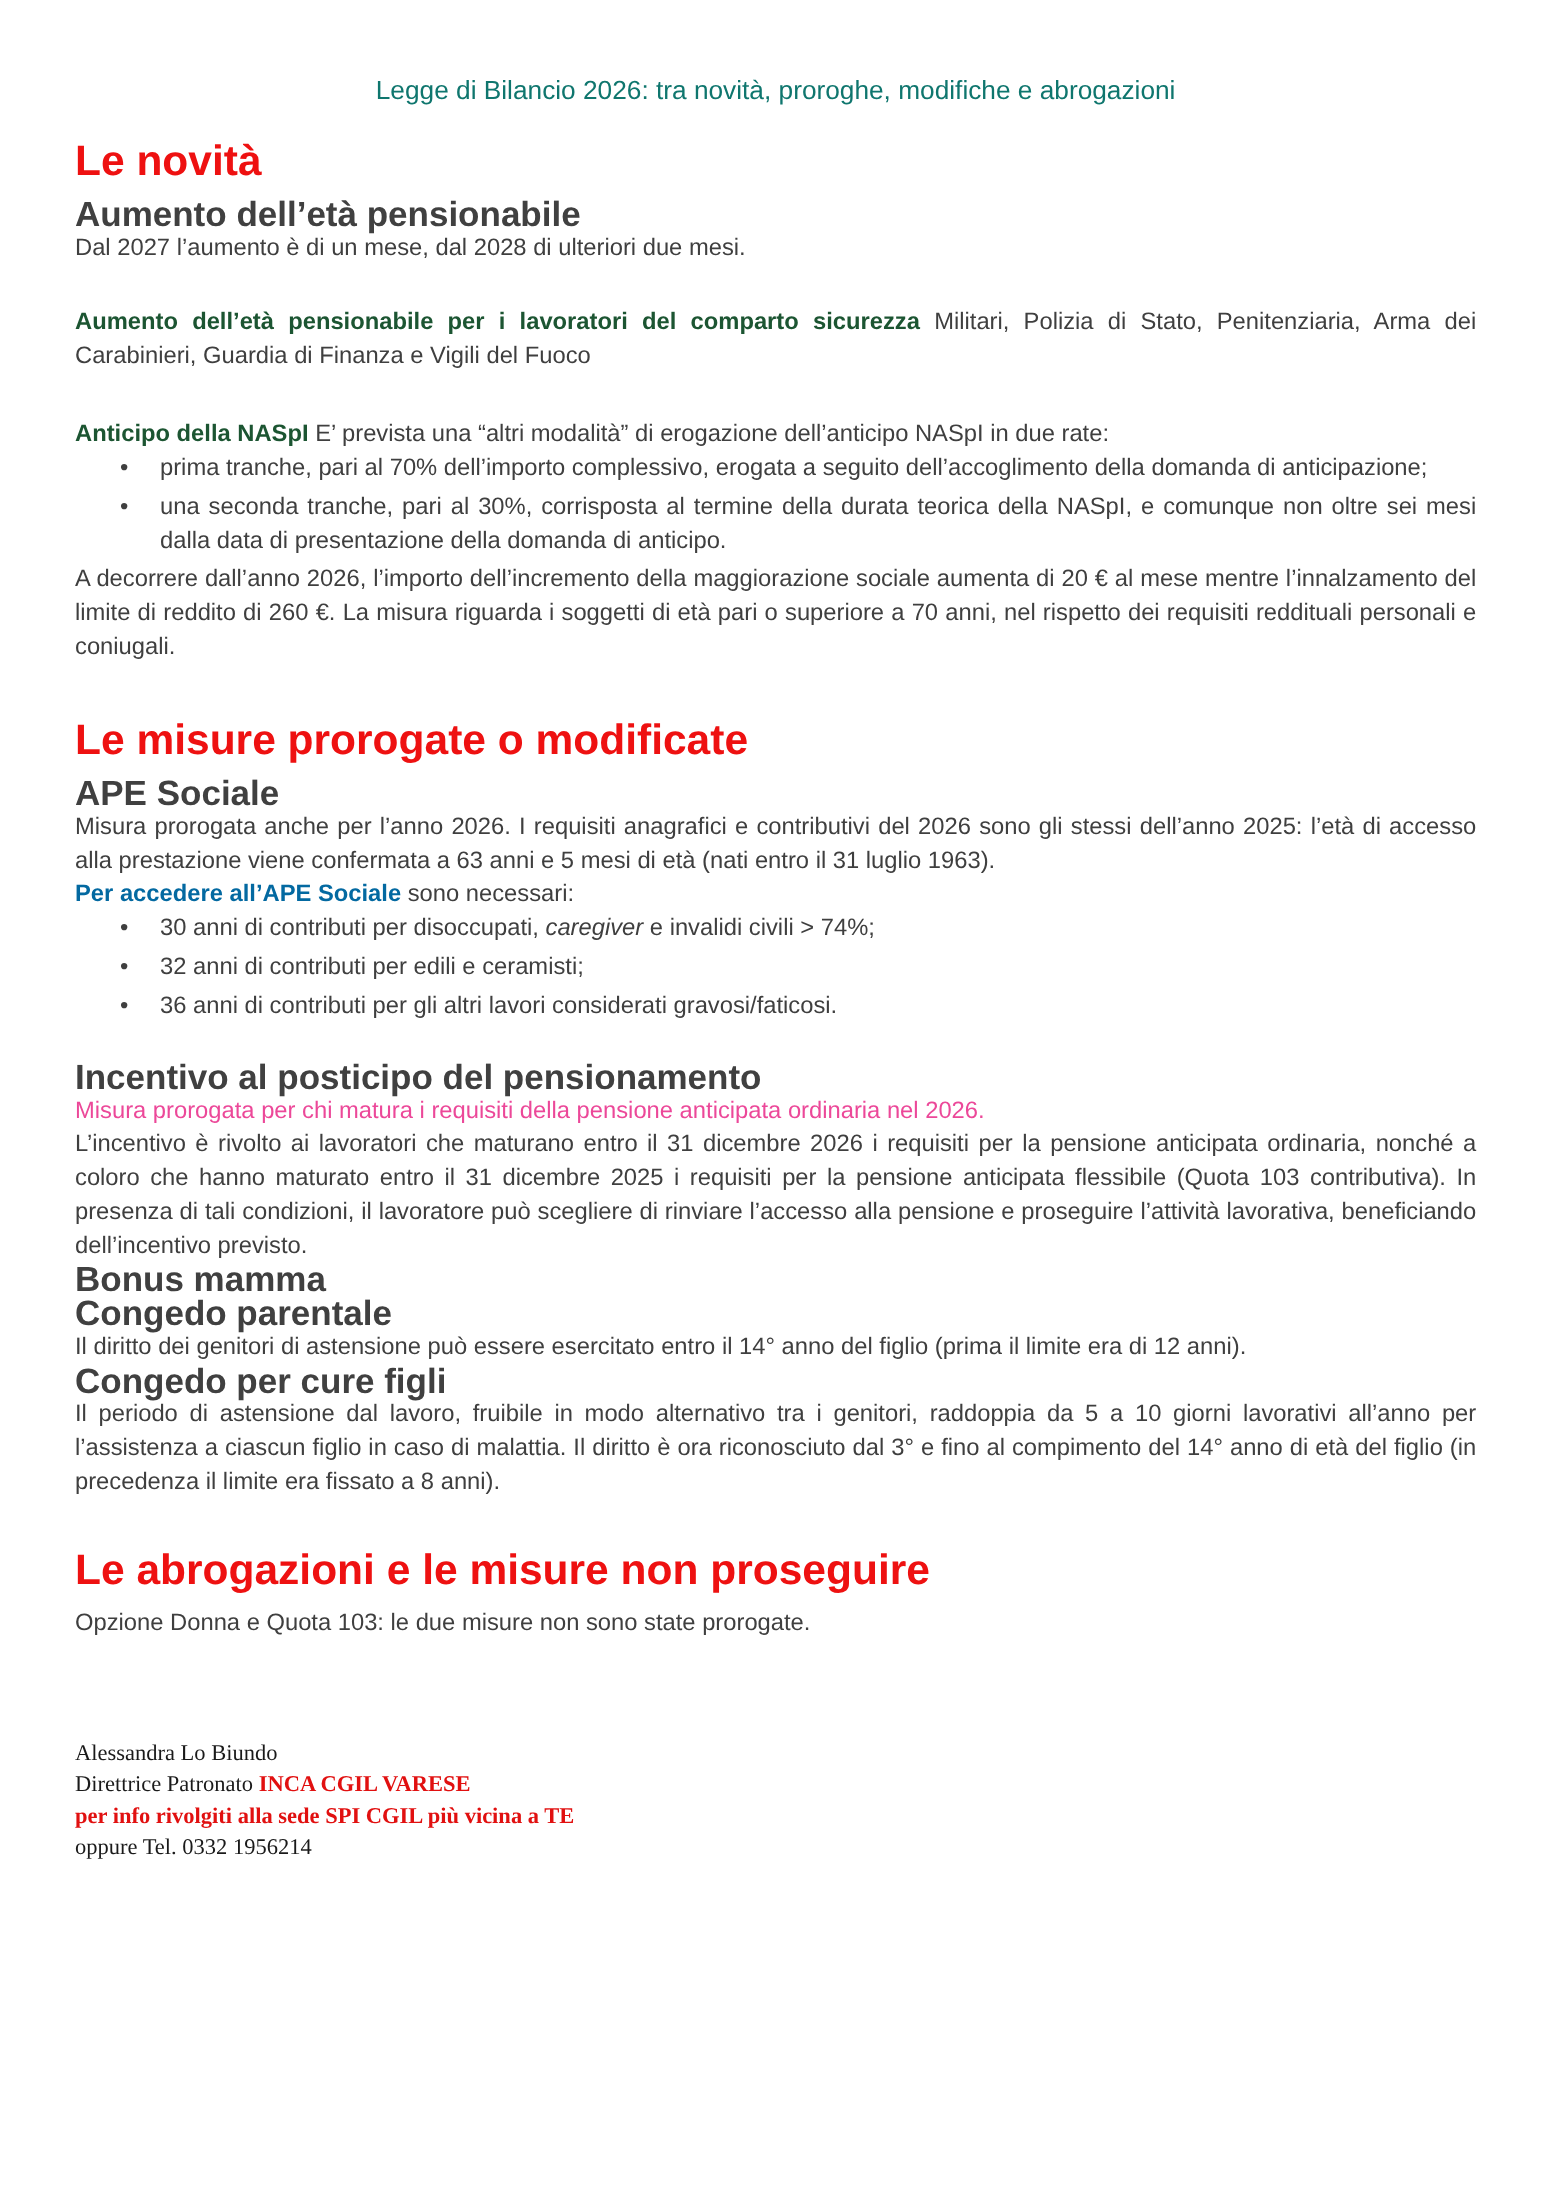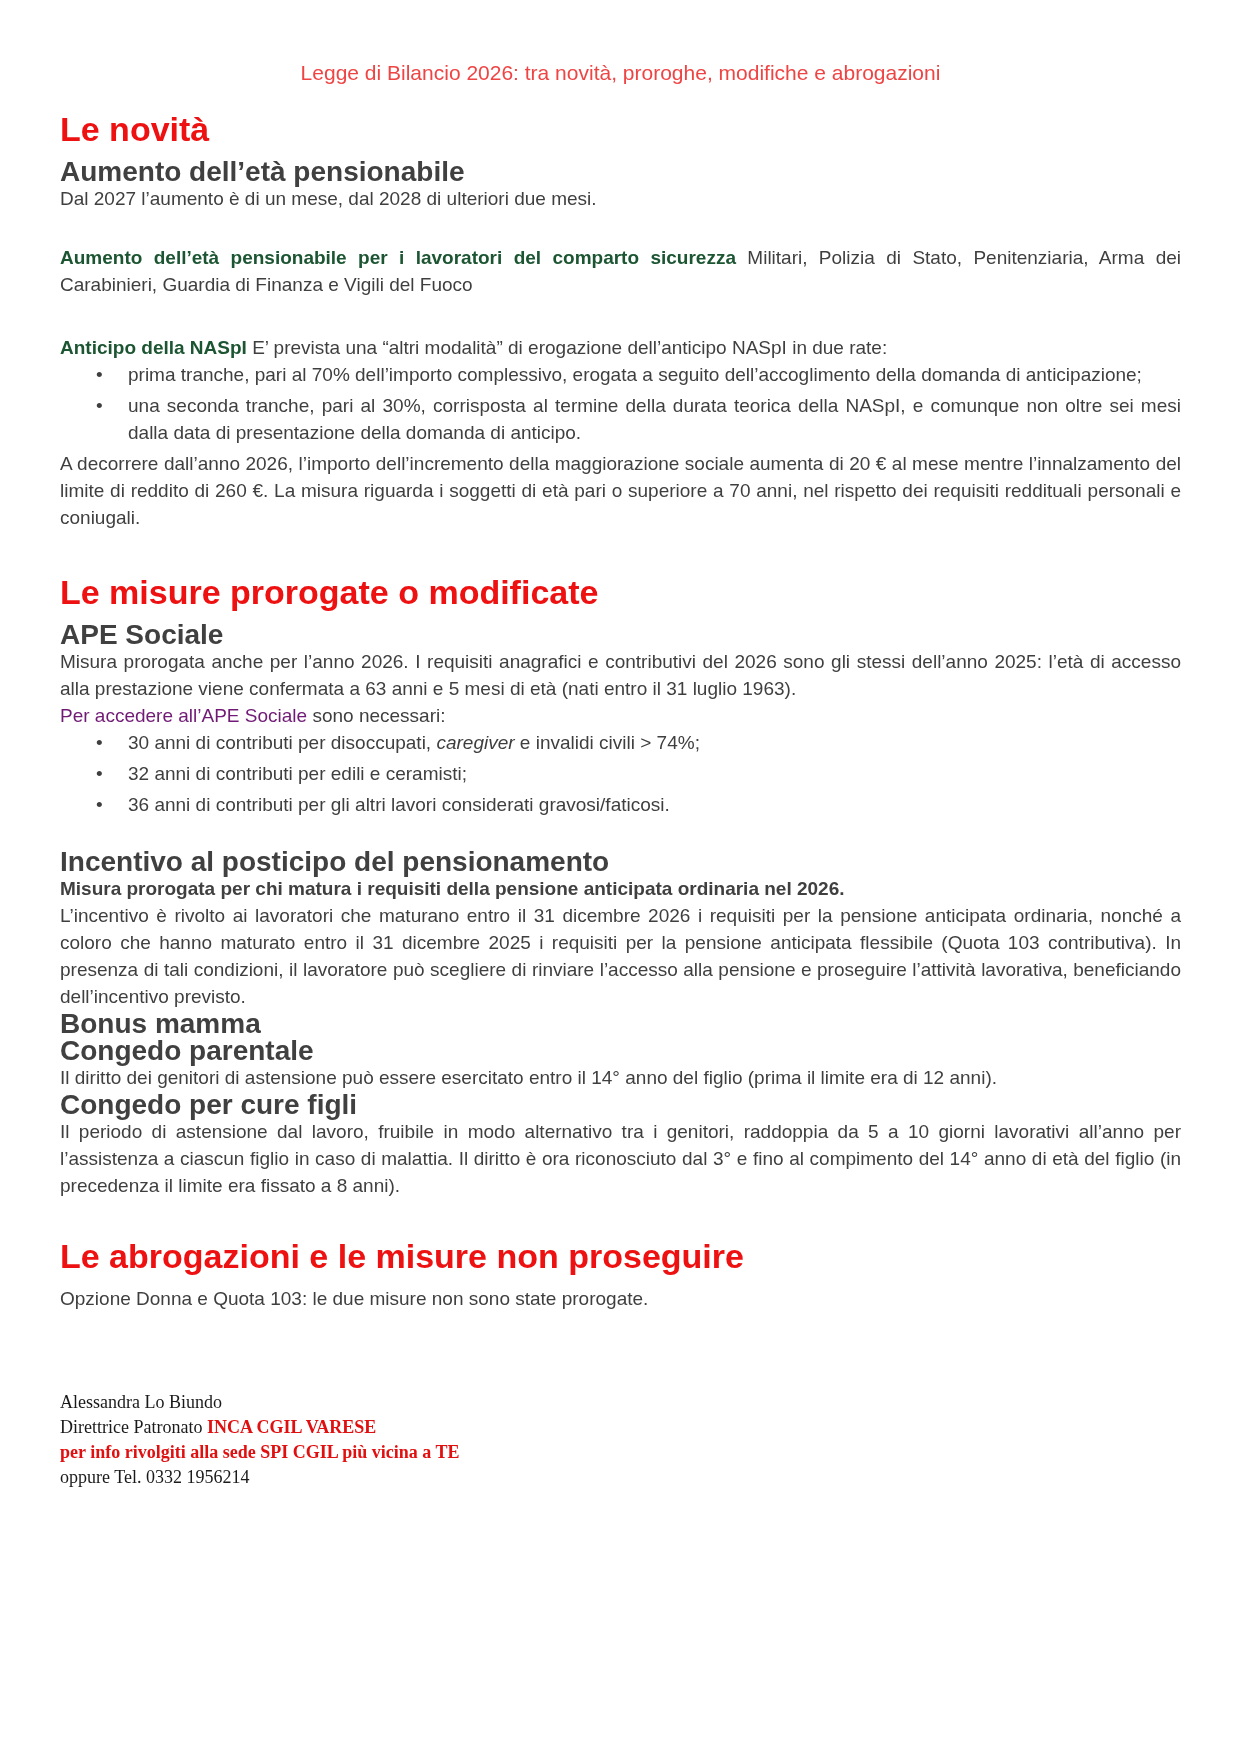--- a/index.html
+++ b/index.html
@@ -3,33 +3,33 @@
 <meta charset="utf-8">
 <style>
   html,body{margin:0;padding:0;background:#ffffff;}
   .page{
     width:1241px;height:1755px;box-sizing:border-box;
     padding:58px 60px 0 60px;background:#ffffff;
     font-family:"Liberation Sans",sans-serif;
     color:#3f3f3f;position:relative;overflow:hidden;
   }
   .doc-title{
-    text-align:center;color:#ef4444;font-size:21px;line-height:30px;
+    text-align:center;color:#0f766e;font-size:21px;line-height:30px;
     margin:0 0 24px 0;font-weight:400;
   }
   .h-red{
     color:#ee1111;font-size:34px;line-height:34px;font-weight:700;
     margin:0 0 12px 0;
   }
   .h-green{
     color:#404040;font-size:28px;line-height:27px;font-weight:700;margin:0;
   }
   .lead-green{color:#1c5532;font-weight:700;}
-  .lead-black{color:#701a75;font-weight:400;}
-  .b-black{color:#404040;font-weight:700;}
+  .lead-black{color:#0369a1;font-weight:700;}
+  .b-black{color:#ec4899;font-weight:400;}
   .body-p{
     font-size:19px;line-height:27px;margin:0;text-align:justify;
   }
   .no-just{text-align:left;}
   ul.bullets{
     margin:0;padding:0 0 0 36px;list-style:none;
   }
   ul.bullets li{
     font-size:19px;line-height:27px;text-align:justify;position:relative;
     padding-left:32px;margin:0 0 4px 0;

